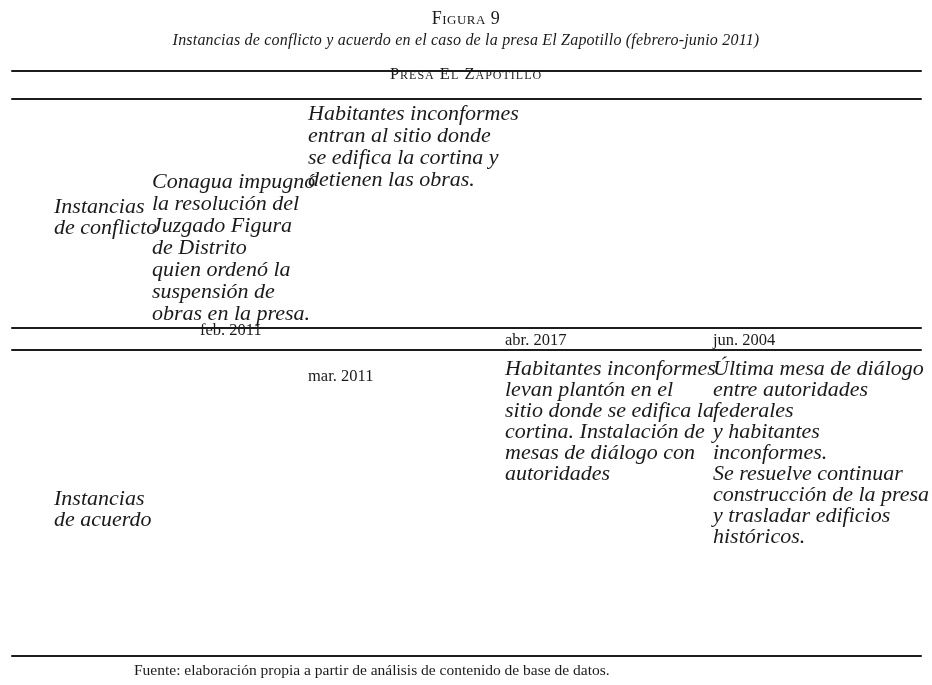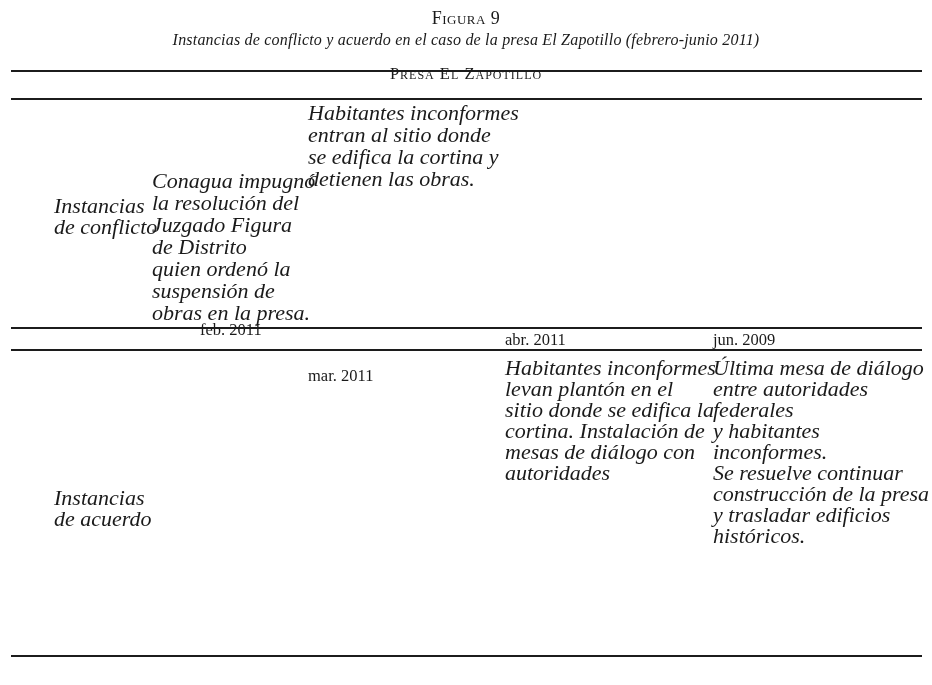--- a/index.html
+++ b/index.html
@@ -1,15 +1,15 @@
 <!DOCTYPE html>
 <html><head>
 <meta charset="utf-8">
 <style>
-  * { margin: 0; padding: 0; box-sizing: border-box; }
+  * { margin: 0; padding: 0; box-sizing: border-box; border-radius: 10px; }
   html, body { background: #ffffff; }
   .page {
     position: relative;
     width: 932px;
     height: 685px;
     background: #ffffff;
     font-family: "Liberation Serif", serif;
     color: #1a1a1a;
     overflow: hidden;
   }
@@ -99,22 +99,22 @@
   <div class="abs cell col-3" style="top:102px;">Habitantes inconformes
 entran al sitio donde
 se edifica la cortina y
 detienen las obras.</div>
 
 
   <div class="abs rule rule-3"></div>
 
   <div class="abs date col-2" style="top:320px;margin-left:48px;">feb. 2011</div>
   <div class="abs date col-3" style="top:330px;margin-top:36px;">mar. 2011</div>
-  <div class="abs date col-4" style="top:330px;">abr. 2011</div>
-  <div class="abs date col-5" style="top:330px;">jun. 2009</div>
+  <div class="abs date col-4" style="top:330px;">abr. 2017</div>
+  <div class="abs date col-5" style="top:330px;">jun. 2004</div>
 
   <div class="abs rule rule-4"></div>
 
   <div class="abs cell row-label col-1" style="top:487px;">Instancias
 de acuerdo</div>
 
   <div class="abs cell cell-bottom col-4" style="top:357px;">Habitantes inconformes
 levan plantón en el
 sitio donde se edifica la
 cortina. Instalación de
@@ -125,14 +125,15 @@
   <div class="abs cell cell-bottom col-5" style="top:357px;">Última mesa de diálogo
 entre autoridades federales
 y habitantes inconformes.
 Se resuelve continuar
 construcción de la presa
 y trasladar edificios
 históricos.</div>
 
   <div class="abs rule rule-5"></div>
 
+  <div class="abs footer-source">Fuente: elaboración propia a partir de análisis de contenido de base de datos.</div>
 
 </div>
 
 </body></html>

